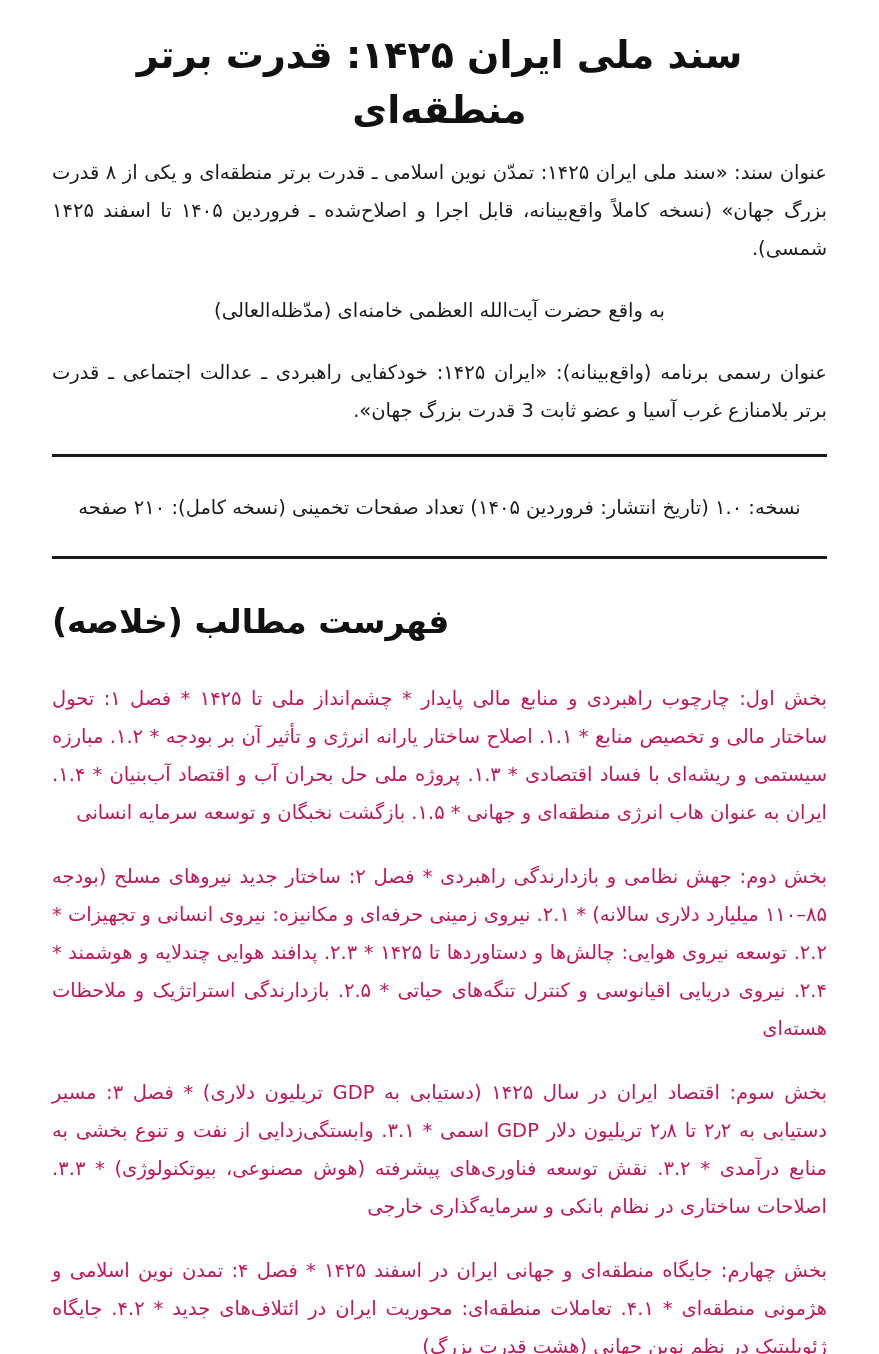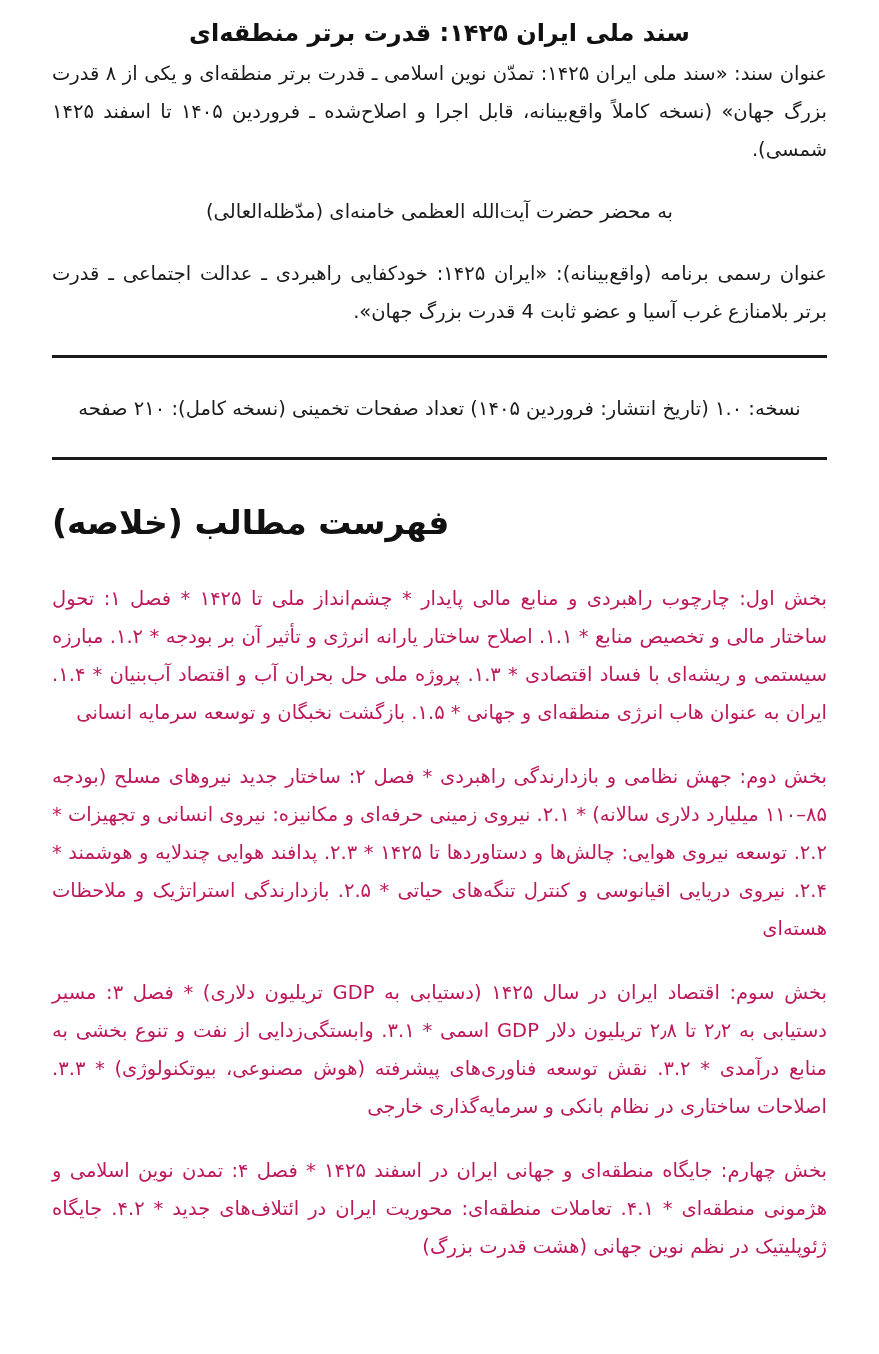--- a/index.html
+++ b/index.html
@@ -19,24 +19,24 @@
   .page {
     width: 879px;
     min-height: 1354px;
     box-sizing: border-box;
     padding: 0 52px;
     background: #ffffff;
   }
 
   
   .doc-title {
-    margin: 4px;
+    margin: 16px;
     padding-top: 12px;
     text-align: center;
-    font-size: 24px;
+    font-size: 38px;
     font-weight: 700;
     line-height: 1.45;
     letter-spacing: 0;
     color: #111111;
   }
 
   
   .front-matter {
   }
   .para {
@@ -100,23 +100,23 @@
 <body>
 
 <div class="page">
 
   <h1 class="doc-title">سند ملی ایران ۱۴۲۵: قدرت برتر منطقه‌ای</h1>
 
   <div class="front-matter">
 
     <p class="para">عنوان سند: «سند ملی ایران ۱۴۲۵: تمدّن نوین اسلامی ـ قدرت برتر منطقه‌ای و یکی از ۸ قدرت بزرگ جهان» (نسخه کاملاً واقع‌بینانه، قابل اجرا و اصلاح‌شده ـ فروردین ۱۴۰۵ تا اسفند ۱۴۲۵ شمسی).</p>
 
-    <p class="para single">به محضر حضرت آیت‌الله العظمی خامنه‌ای (مدّظله‌العالی)</p>
+    <p class="para single">به واقع حضرت آیت‌الله العظمی خامنه‌ای (مدّظله‌العالی)</p>
 
-    <p class="para">عنوان رسمی برنامه (واقع‌بینانه): «ایران ۱۴۲۵: خودکفایی راهبردی ـ عدالت اجتماعی ـ قدرت برتر بلامنازع غرب آسیا و عضو ثابت 4 قدرت بزرگ جهان».</p>
+    <p class="para">عنوان رسمی برنامه (واقع‌بینانه): «ایران ۱۴۲۵: خودکفایی راهبردی ـ عدالت اجتماعی ـ قدرت برتر بلامنازع غرب آسیا و عضو ثابت 3 قدرت بزرگ جهان».</p>
 
   </div>
 
   <hr class="rule">
 
   <div class="meta-block">
     <p class="meta-line">نسخه: ۱.۰ (تاریخ انتشار: فروردین ۱۴۰۵) تعداد صفحات تخمینی (نسخه کامل): ۲۱۰ صفحه</p>
   </div>
 
   <hr class="rule">

